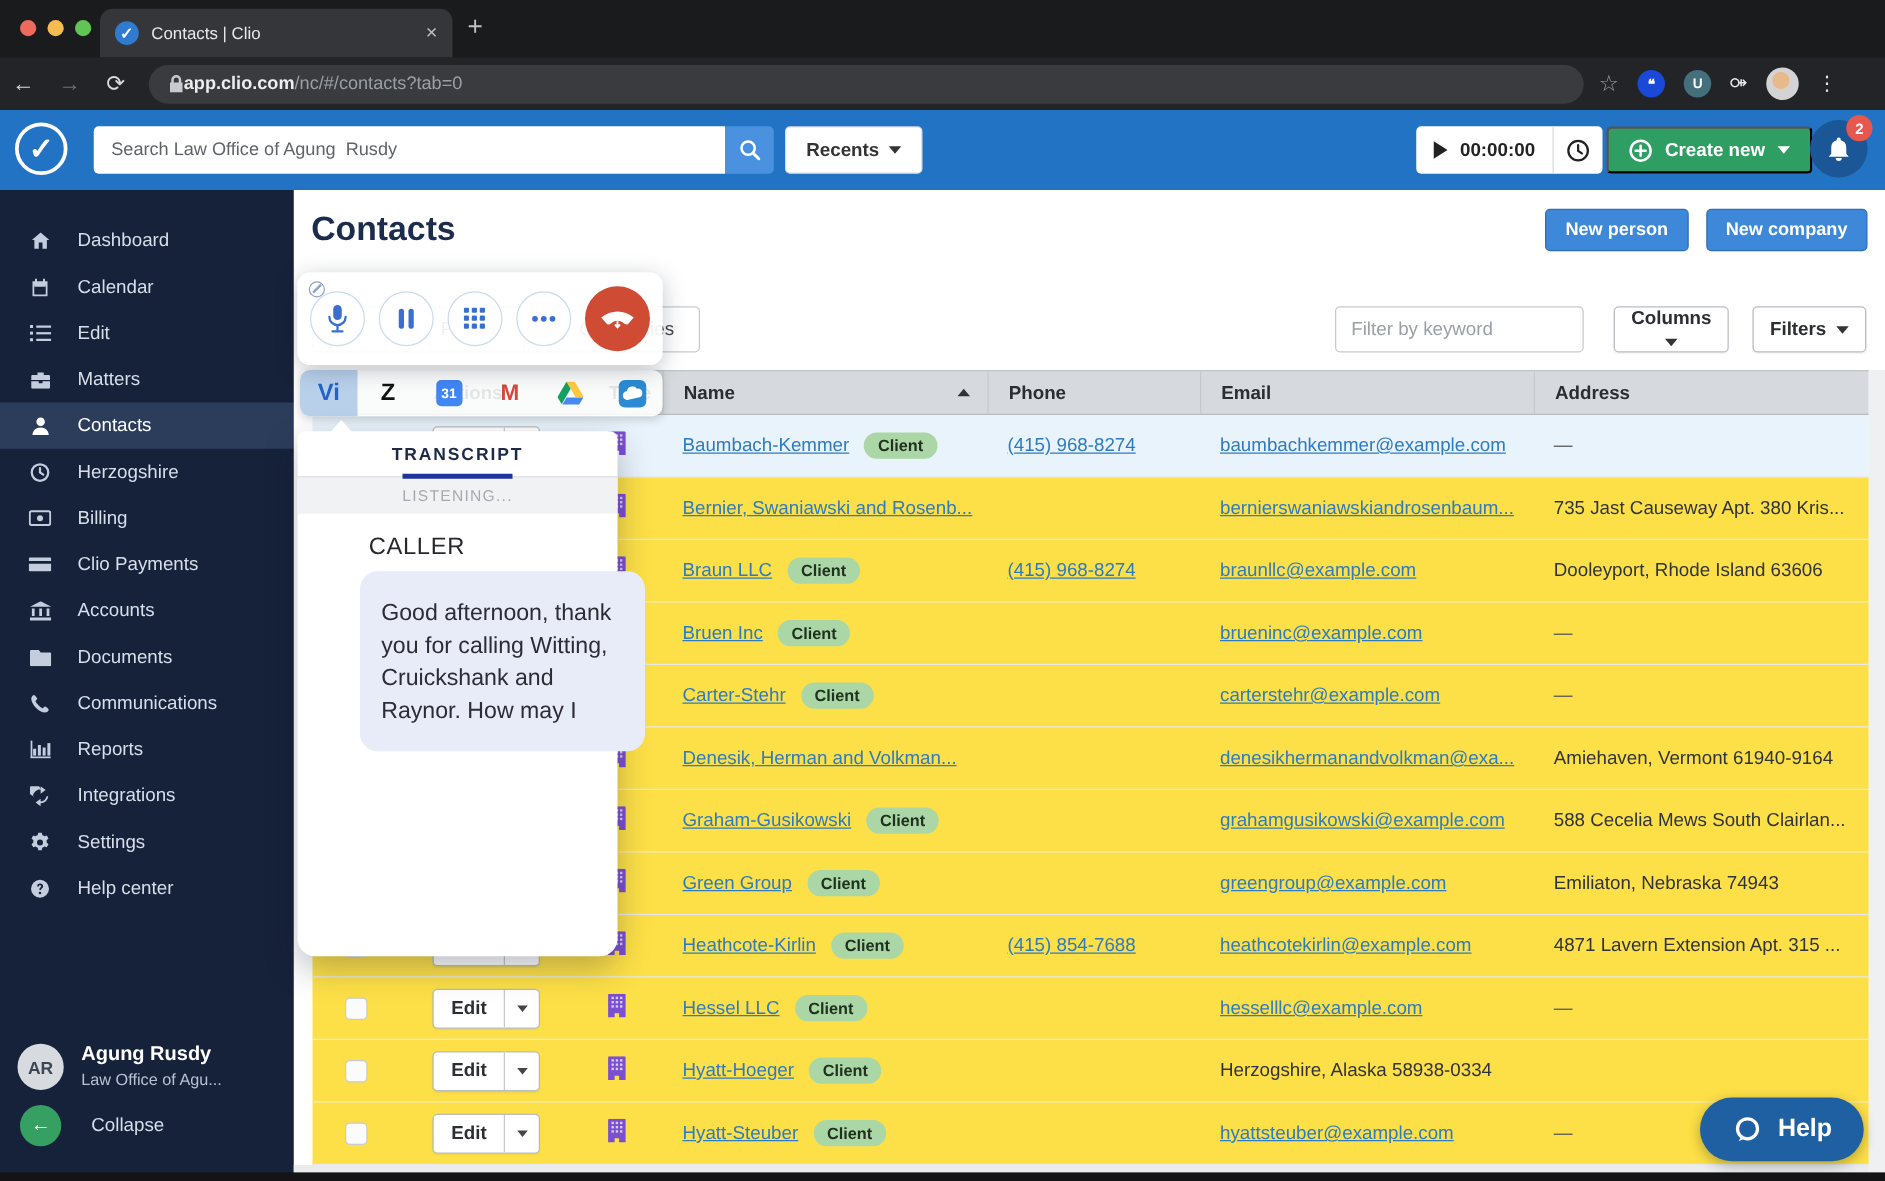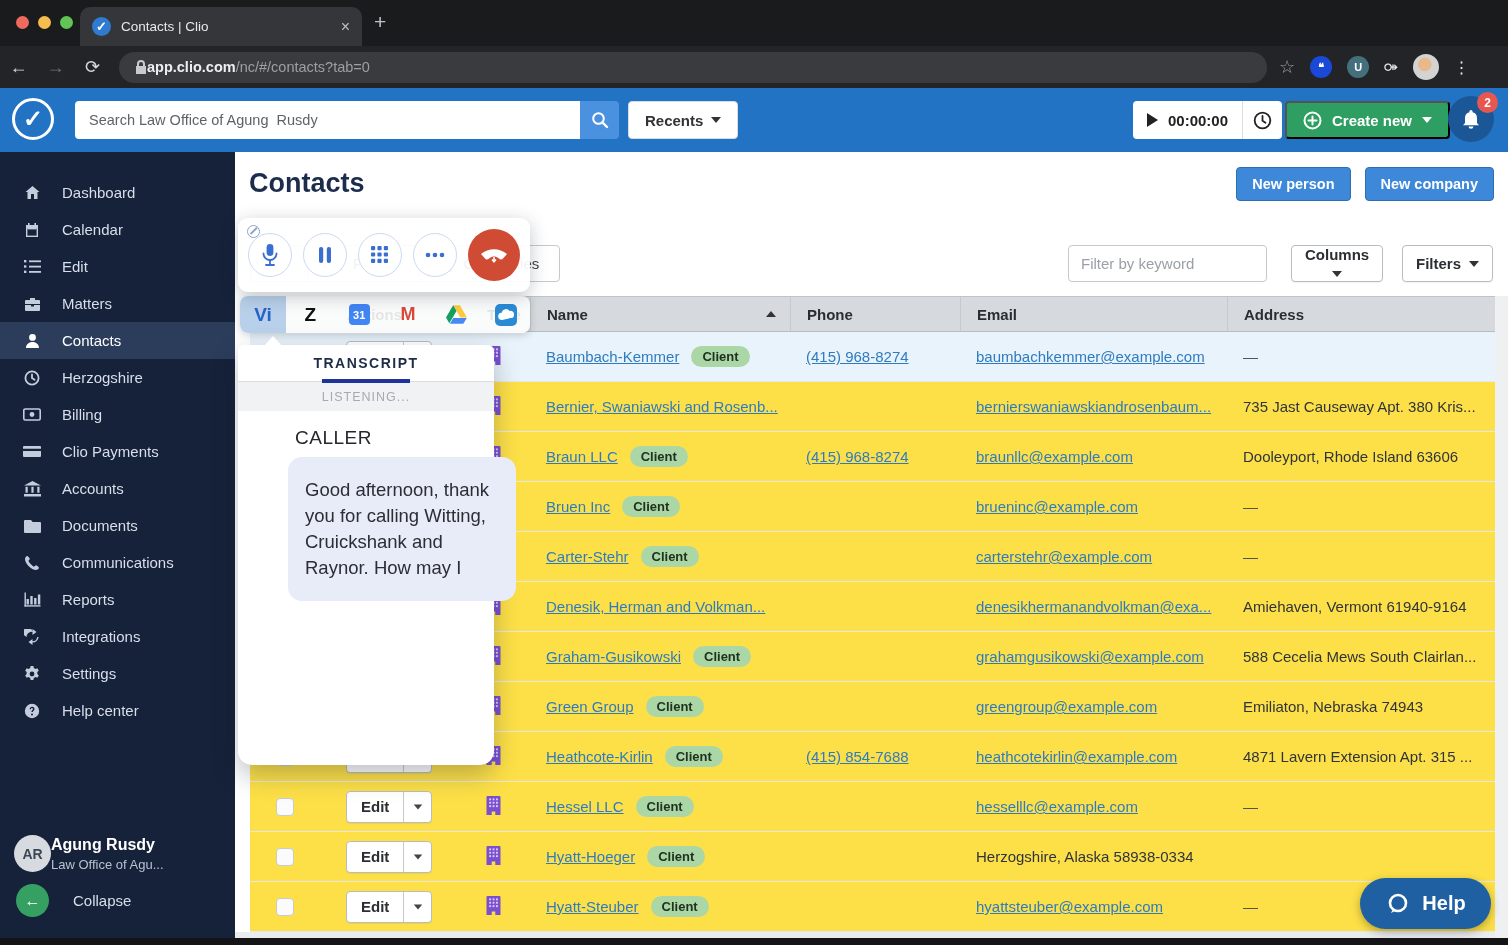--- a/index.html
+++ b/index.html
@@ -71,21 +71,21 @@
     justify-content:center; padding:0 4px; }
 
   
   .sidebar { position:absolute; left:0; top:152px; width:235px; height:786px; background:#16213a; }
   .side-items { padding-top:22px; }
   .side-item { height:37px; display:flex; align-items:center; padding-left:22px; gap:20px;
     color:#d7dfeb; font-size:15px; cursor:pointer; }
   .side-item.active { background:#2c3d5c; color:#fff; }
   .side-icon { width:20px; display:flex; justify-content:center; color:#c3cddd; }
   .side-item.active .side-icon { color:#fff; }
-  .side-user { position:absolute; left:0; top:683px; width:100%; display:flex; padding-left:14px;align-items:center; }
+  .side-user { position:absolute; left:0; top:683px; width:100%; display:flex; gap:14px; padding-left:14px; }
   .avatar { width:37px; height:37px; border-radius:50%; background:#d7dbe0; color:#3c4654;
     font-size:14px; font-weight:bold; display:flex; align-items:center; justify-content:center; }
   .user-name { color:#fff; font-size:16px; font-weight:bold; }
   .user-org { color:#b7c1d1; font-size:13px; margin-top:3px; }
   .side-collapse { position:absolute; left:0; top:730px; width:100%; height:37px; display:flex;
     align-items:center; gap:24px; padding-left:16px; color:#d7dfeb; font-size:15px; }
   .collapse-circle { width:33px; height:33px; border-radius:50%; background:#35a061; color:#fff;
     display:flex; align-items:center; justify-content:center; font-size:16px; }
 
   

